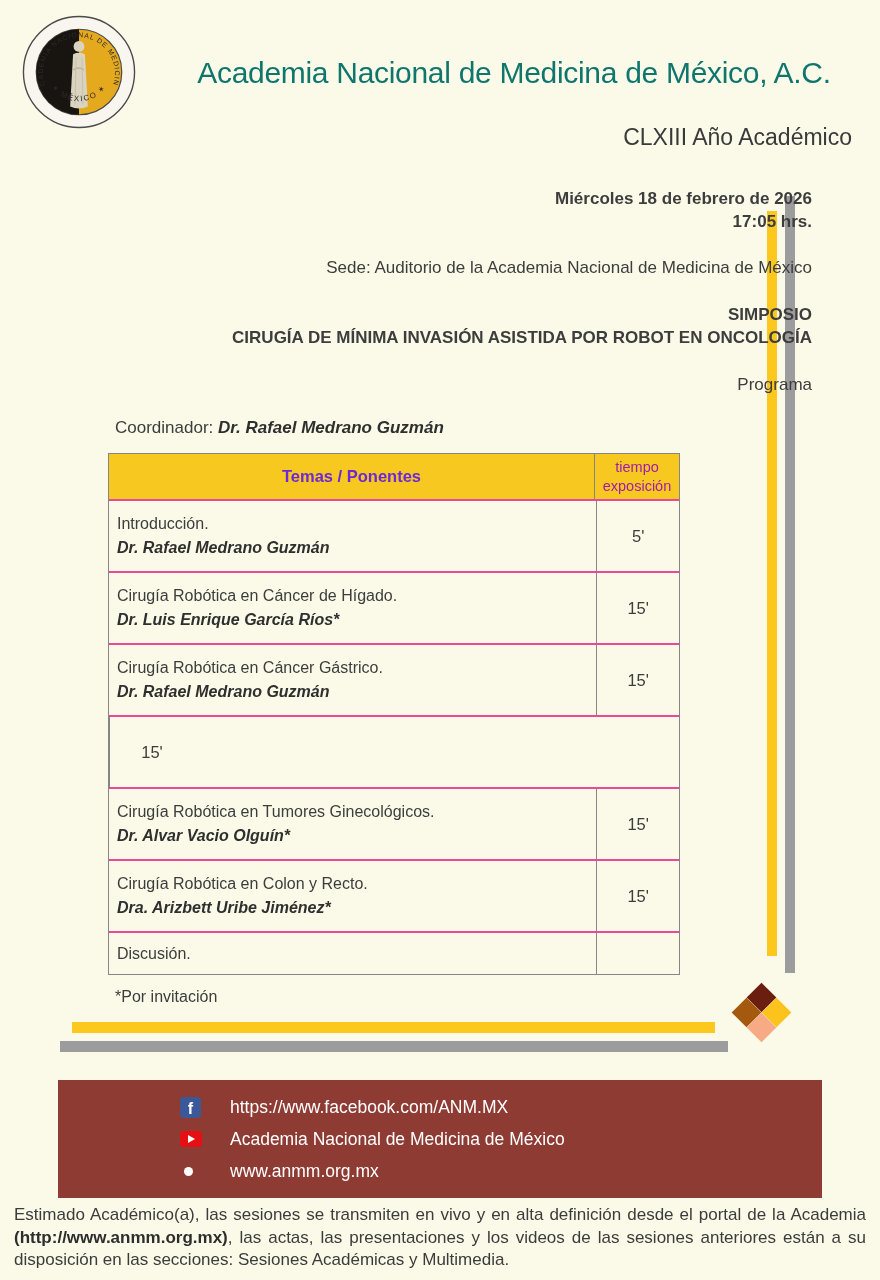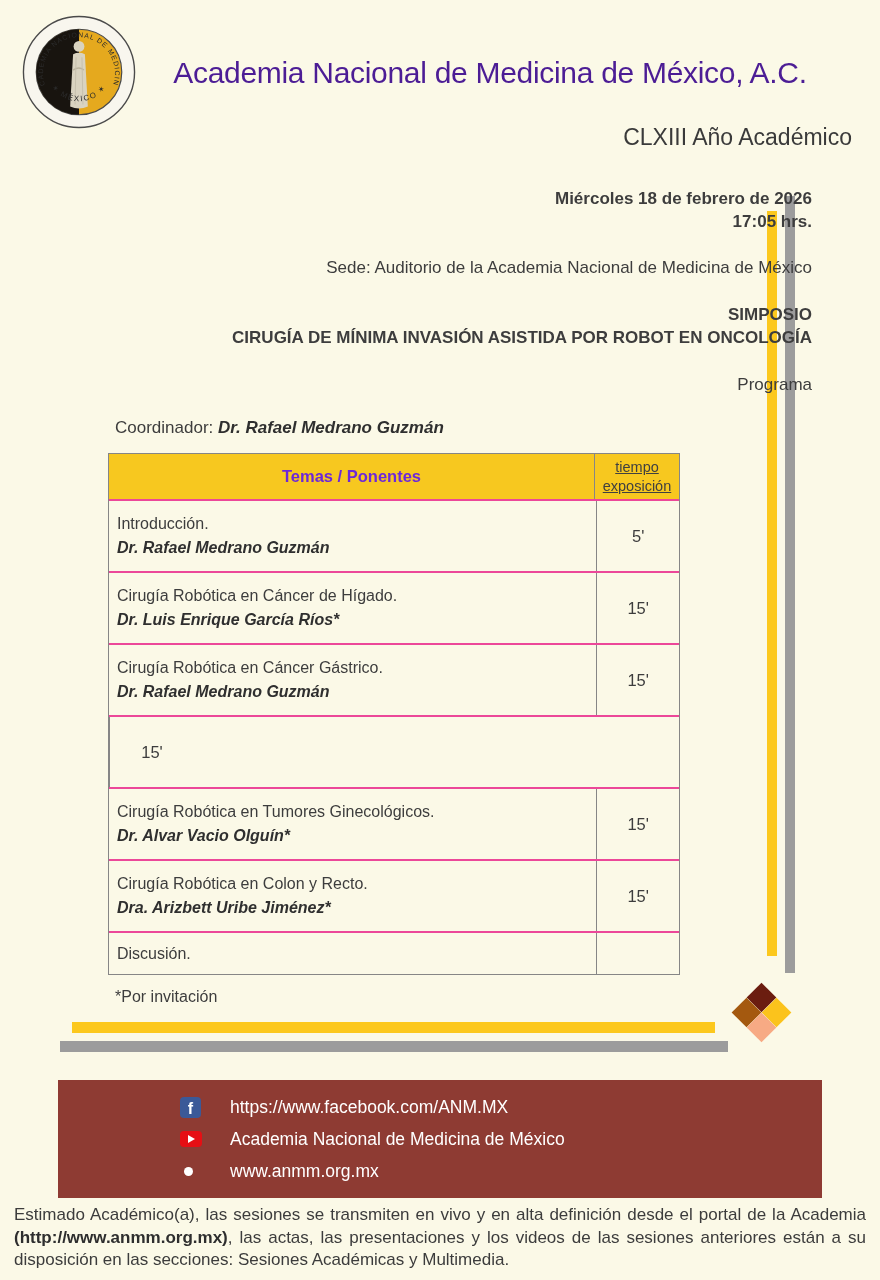--- a/index.html
+++ b/index.html
@@ -8,22 +8,22 @@
     background:#FBF9E7;
     font-family:"Liberation Sans","DejaVu Sans",sans-serif;
     color:#3D3D3D;
     position:relative;
     overflow:hidden;
   }
   .abs{position:absolute;}
   
   .logo{left:20px;top:12px;}
   .page-title{
-    left:132px;top:56px;width:716px;
-    text-align:center;font-size:30px;color:#4c1d95;
+    left:156px;top:56px;width:716px;
+    text-align:center;font-size:30px;color:#0f766e;
     letter-spacing:-0.3px;white-space:nowrap;
   }
   .subtitle{
     right:28px;top:124px;font-size:23px;color:#3A3A3A;white-space:nowrap;text-align:right;
   }
   
   .cline{left:0;width:812px;text-align:right;font-size:17px;line-height:22px;}
   .date1{top:188px;font-weight:bold;}
   .date2{top:211px;font-weight:bold;}
   .venue{top:257px;}
@@ -40,22 +40,22 @@
   }
   .tr{display:flex;box-sizing:border-box;}
   .tr + .tr{border-top:2px solid #ec4899;gap:15px;}
   .td{box-sizing:border-box;}
   .c1{width:485px;}
   .c2{width:85px;border-left:1px solid #868686;
       display:flex;align-items:center;justify-content:center;}
   .thead{height:45px;background:#F7C81F;}
   .thead .c1{display:flex;align-items:center;justify-content:center;
              color:#6d28d9;font-size:16.5px;font-weight:bold;}
-  .thead .c2{color:#404040;font-size:14.5px;line-height:19px;
-             text-align:center;padding:2px;text-decoration:underline;}
+  .thead .c2{color:#a21caf;font-size:14.5px;line-height:19px;
+             text-align:center;padding:2px;}
   .rbody{height:72px;}
   .rbody .c1{display:flex;flex-direction:column;justify-content:center;
              padding:4px 10px 4px 8px;line-height:24px;}
   .rlast{height:43px;}
   .rlast .c1{display:flex;align-items:center;padding-left:8px;}
   .speaker{font-weight:bold;font-style:italic;color:#2F2F2F;}
   .time{font-size:16.5px;color:#3D3D3D;}
   .footnote{left:115px;top:988px;font-size:16px;}
   
   .vbar-yellow{left:767px;top:211px;width:10px;height:745px;background:#FCC81D;}

